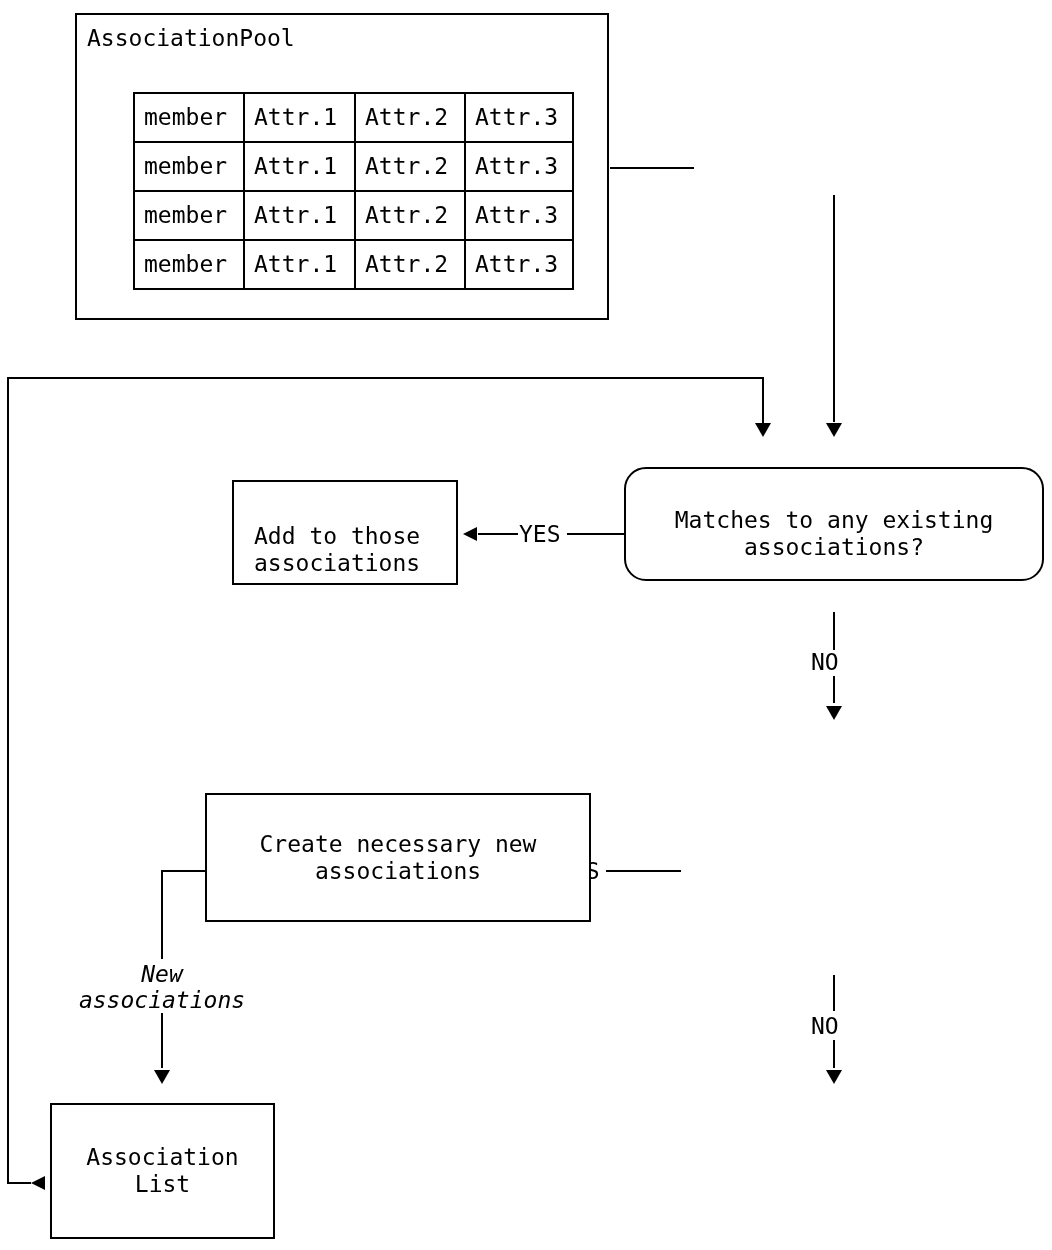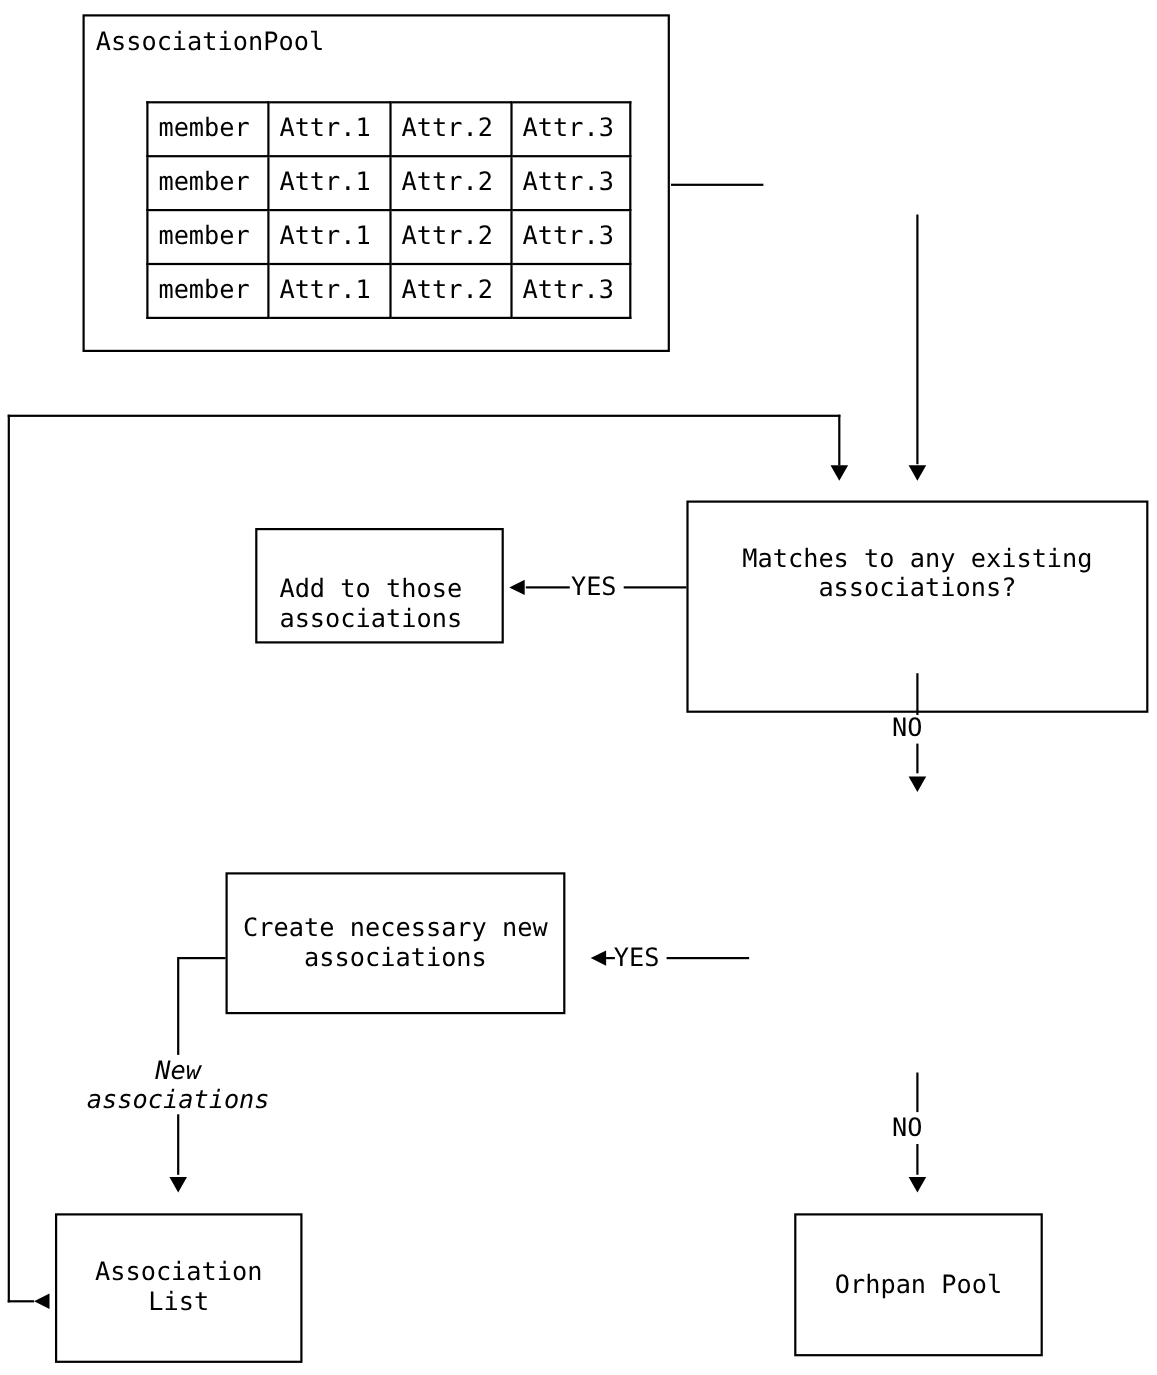--- a/index.html
+++ b/index.html
@@ -88,21 +88,21 @@
   <div class="vline" style="left:833px; top:195px; height:227px;"></div>
   <div class="arrow-down" style="left:826px; top:423px;"></div>
 
   <div class="hline" style="left:7px; top:377px; width:757px;"></div>
   <div class="vline" style="left:7px; top:377px; height:807px;"></div>
   <div class="vline" style="left:762px; top:377px; height:46px;"></div>
   <div class="arrow-down" style="left:755px; top:423px;"></div>
   <div class="hline" style="left:7px; top:1182px; width:24px;"></div>
   <div class="arrow-left" style="left:31px; top:1176px;"></div>
 
-  <div class="box topcenter" style="left:624px; top:455px; width:420px; height:193px; padding-top:38px;">
+  <div class="box topcenter" style="left:624px; top:467px; width:420px; height:114px; padding-top:38px;border-radius:22px;">
     <span>Matches to any existing
 associations?</span>
   </div>
 
   <div class="hline" style="left:567px; top:533px; width:57px;"></div>
   <div class="lbl" style="left:519px; top:521px;">YES</div>
   <div class="hline" style="left:478px; top:533px; width:40px;"></div>
   <div class="arrow-left" style="left:463px; top:527px;"></div>
 
   <div class="box" style="left:232px; top:480px; width:226px; height:105px; padding:14px 0 0 20px;">
@@ -114,21 +114,21 @@
   <div class="lbl" style="left:811px; top:649px;">NO</div>
   <div class="vline" style="left:833px; top:676px; height:27px;"></div>
   <div class="arrow-down" style="left:826px; top:706px;"></div>
 
 
   <div class="hline" style="left:606px; top:870px; width:75px;"></div>
   <div class="lbl" style="left:558px; top:858px;">YES</div>
   <div class="hline" style="left:551px; top:870px; width:8px;"></div>
   <div class="arrow-left" style="left:537px; top:864px;"></div>
 
-  <div class="box center" style="left:205px; top:793px; width:309px; height:129px;">
+  <div class="box center" style="left:205px; top:793px; width:386px; height:129px;">
     <span>Create necessary new
 associations</span>
   </div>
 
   <div class="hline" style="left:162px; top:870px; width:43px;"></div>
   <div class="vline" style="left:161px; top:870px; height:89px;"></div>
   <div class="lbl centered" style="left:60px; top:961px; width:204px;font-style:italic;">New
 associations</div>
   <div class="vline" style="left:161px; top:1013px; height:55px;"></div>
   <div class="arrow-down" style="left:154px; top:1070px;"></div>
@@ -136,17 +136,14 @@
   <div class="box center" style="left:50px; top:1103px; width:225px; height:136px;">
     <span>Association
 List</span>
   </div>
 
   <div class="vline" style="left:833px; top:975px; height:36px;"></div>
   <div class="lbl" style="left:811px; top:1013px;">NO</div>
   <div class="vline" style="left:833px; top:1040px; height:28px;"></div>
   <div class="arrow-down" style="left:826px; top:1070px;"></div>
 
-  <div class="box center" style="left:722px; top:1103px; width:226px; height:130px;">
-    <span>Orhpan Pool</span>
-  </div>
 
 </div>
 
 </body></html>

